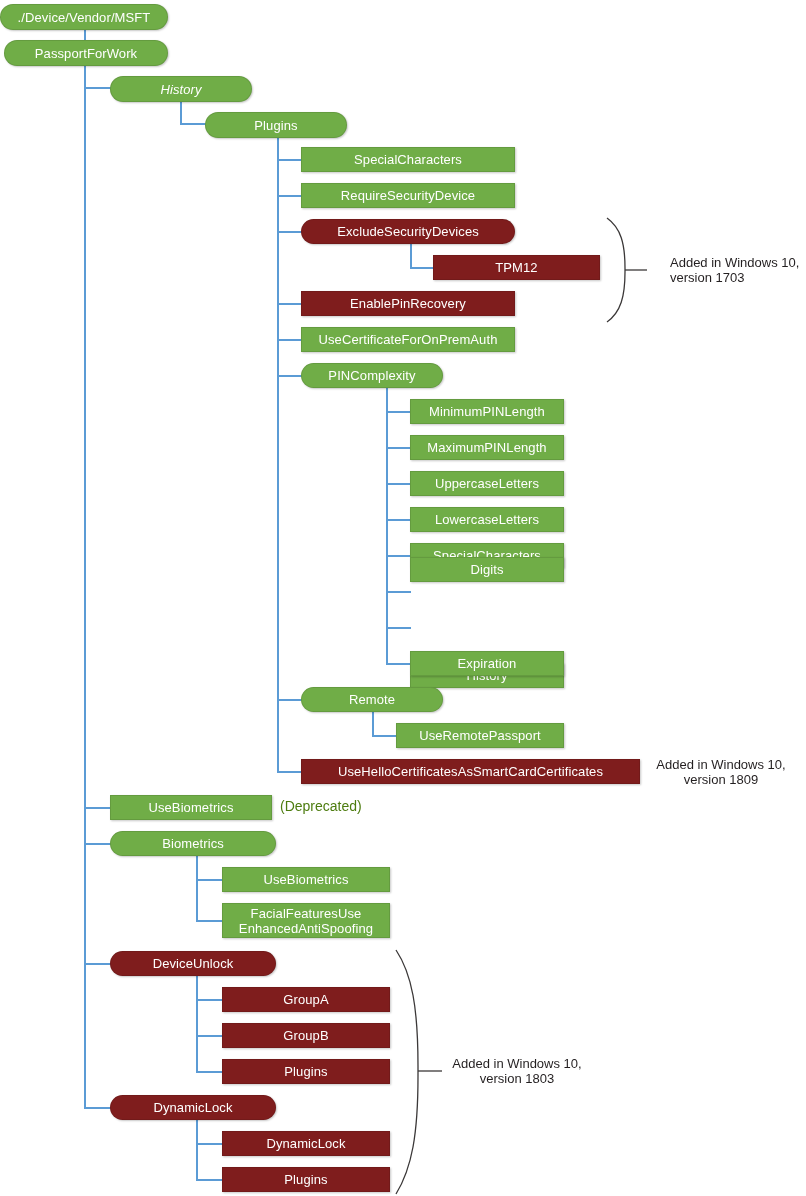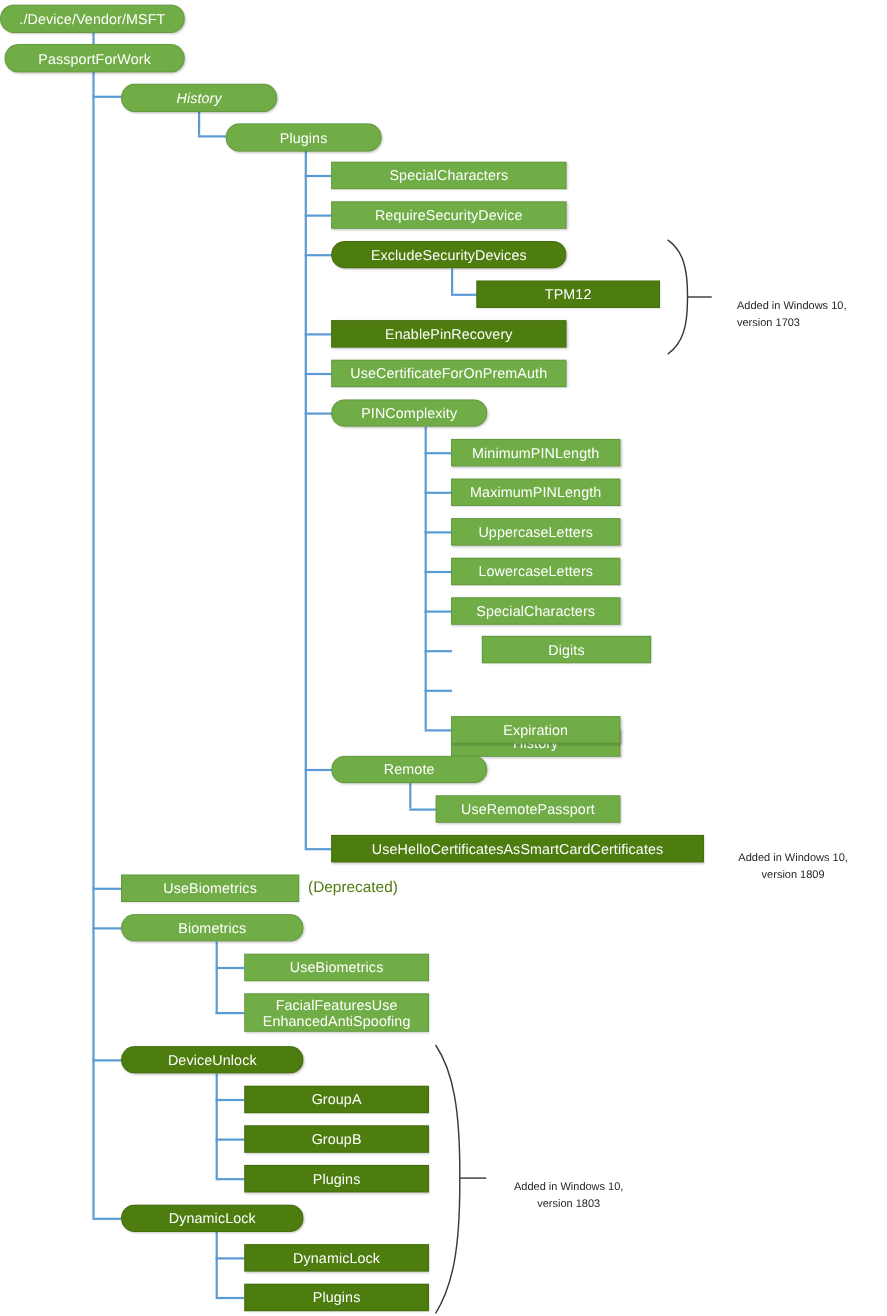--- a/index.html
+++ b/index.html
@@ -30,43 +30,42 @@
     font-size: 13px;
     line-height: 15px;
     letter-spacing: 0.1px;
     border: 1px solid rgba(0,0,0,0.10);
     box-shadow: 1px 1px 2px rgba(0,0,0,0.22);
     padding: 0 6px;
     white-space: pre-line;
     z-index: 3;
   }
   .node.green { background: #70AD47; }
-  .node.blue  { background: #4d7c0f; }
+  .node.blue  { background: #7f1d1d; }
   .node.pill  { border-radius: 999px; }
   .node.rect  { border-radius: 0; }
   .node.italic { font-style: italic; }
 
   
   .ln {
     position: absolute;
     background: #5B9BD5;
     z-index: 1;
   }
   .ln.v { width: 2px; }
   .ln.h { height: 2px; }
 
   
   .anno {
     position: absolute;
     color: #231F20;
-    font-size: 10px;
+    font-size: 13px;
     line-height: 15px;
     white-space: pre-line;
     z-index: 4;
-    margin-top: 16px;
   }
   .anno.center { text-align: center; }
   .deprecated {
     position: absolute;
     color: #4d7c0f;
     font-size: 14px;
     line-height: 16px;
     z-index: 4;
   }
   .brace { position: absolute; z-index: 2; }
@@ -151,21 +150,21 @@
 
   <div class="node green rect" style="left:301px; top:327px; width:214px; height:25px;">UseCertificateForOnPremAuth</div>
 
   <div class="node green pill" style="left:301px; top:363px; width:142px; height:25px;">PINComplexity</div>
 
   <div class="node green rect" style="left:410px; top:399px; width:154px; height:25px;">MinimumPINLength</div>
   <div class="node green rect" style="left:410px; top:435px; width:154px; height:25px;">MaximumPINLength</div>
   <div class="node green rect" style="left:410px; top:471px; width:154px; height:25px;">UppercaseLetters</div>
   <div class="node green rect" style="left:410px; top:507px; width:154px; height:25px;">LowercaseLetters</div>
   <div class="node green rect" style="left:410px; top:543px; width:154px; height:25px;">SpecialCharacters</div>
-  <div class="node green rect" style="left:410px; top:578px; width:154px; height:25px;margin-left:28px;">Digits</div>
+  <div class="node green rect" style="left:410px; top:557px; width:154px; height:25px;">Digits</div>
   <div class="node green rect" style="left:410px; top:615px; width:154px; height:25px;margin-top:48px;">History</div>
   <div class="node green rect" style="left:410px; top:651px; width:154px; height:25px;">Expiration</div>
 
   <div class="node green pill" style="left:301px; top:687px; width:142px; height:25px;">Remote</div>
 
   <div class="node blue rect" style="left:301px; top:759px; width:339px; height:25px;">UseHelloCertificatesAsSmartCardCertificates</div>
 
   <div class="node green rect" style="left:396px; top:723px; width:168px; height:25px;">UseRemotePassport</div>
 
   <div class="node green rect" style="left:110px; top:795px; width:162px; height:25px;">UseBiometrics</div>

